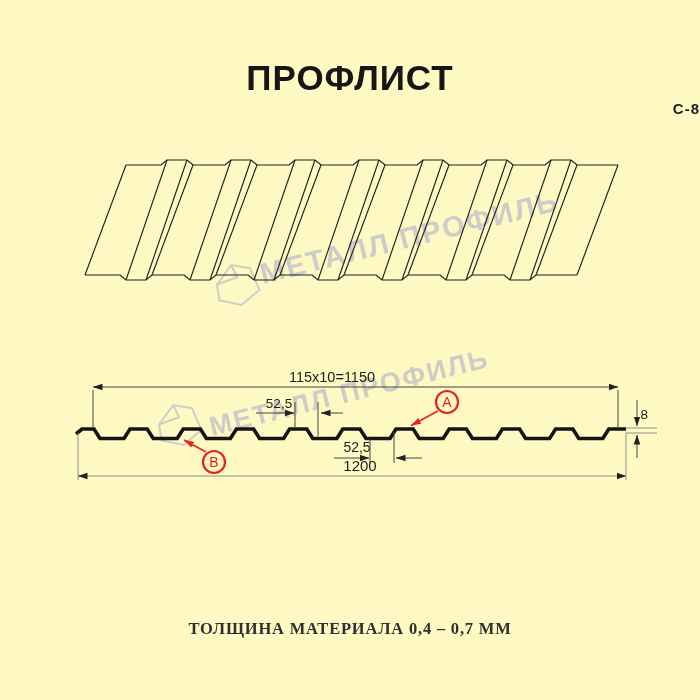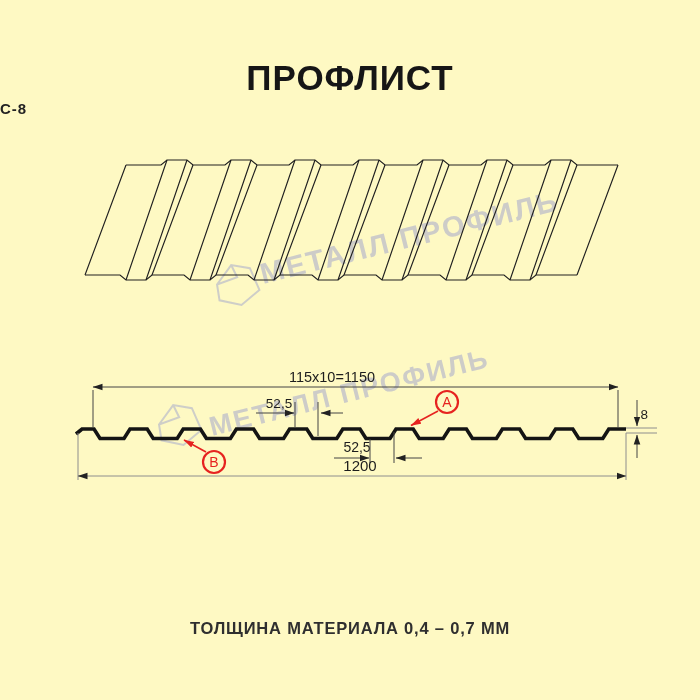--- a/index.html
+++ b/index.html
@@ -10,26 +10,26 @@
   html,body{margin:0;padding:0;background:#fff;}
   .canvas{
     position:relative;width:700px;height:700px;background:#fef9c3;
     font-family:"Liberation Sans", sans-serif;overflow:hidden;
   }
   .page-title{
     position:absolute;top:58px;left:0;width:700px;text-align:center;
     font-size:35px;font-weight:800;letter-spacing:1px;color:#161616;
   }
   .page-subtitle{
-    position:absolute;top:100px;left:0;width:700px;text-align:left;
+    position:absolute;top:100px;left:0;width:700px;text-align:right;
     font-size:15px;font-weight:700;letter-spacing:1px;color:#222;
   }
   .footer-caption{
     position:absolute;top:619px;left:0;width:700px;text-align:center;
-    font-size:16.5px;font-weight:700;letter-spacing:0.8px;color:#2f2f2f;
+    font-size:16.5px;font-weight:700;letter-spacing:0.8px;color:#2f2f2f;font-family:Liberation Serif, serif;
   }
   svg{position:absolute;top:0;left:0;}
   .dimline{stroke:#444;stroke-width:1;fill:none;}
   .grayline{stroke:#8e8e8e;stroke-width:1;fill:none;}
   .dimtext{fill:#1d1d1d;font-family:"Liberation Sans",sans-serif;}
   .wm-text{fill:var(--wm);opacity:.92;font-weight:700;letter-spacing:2px;
     font-family:"Liberation Sans",sans-serif;}
   .wm-shape{stroke:var(--wm);stroke-width:2;fill:none;opacity:.9;}
   .red-stroke{stroke:var(--accent);fill:none;}
   .red-text{fill:var(--accent);font-family:"Liberation Sans",sans-serif;}

